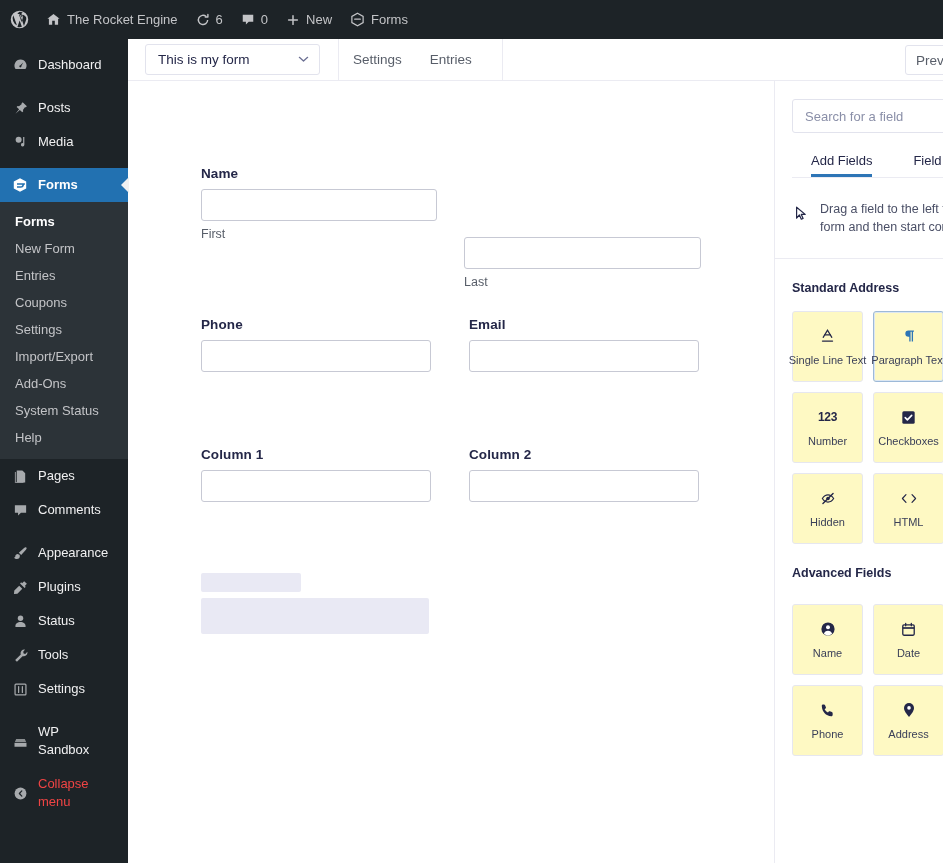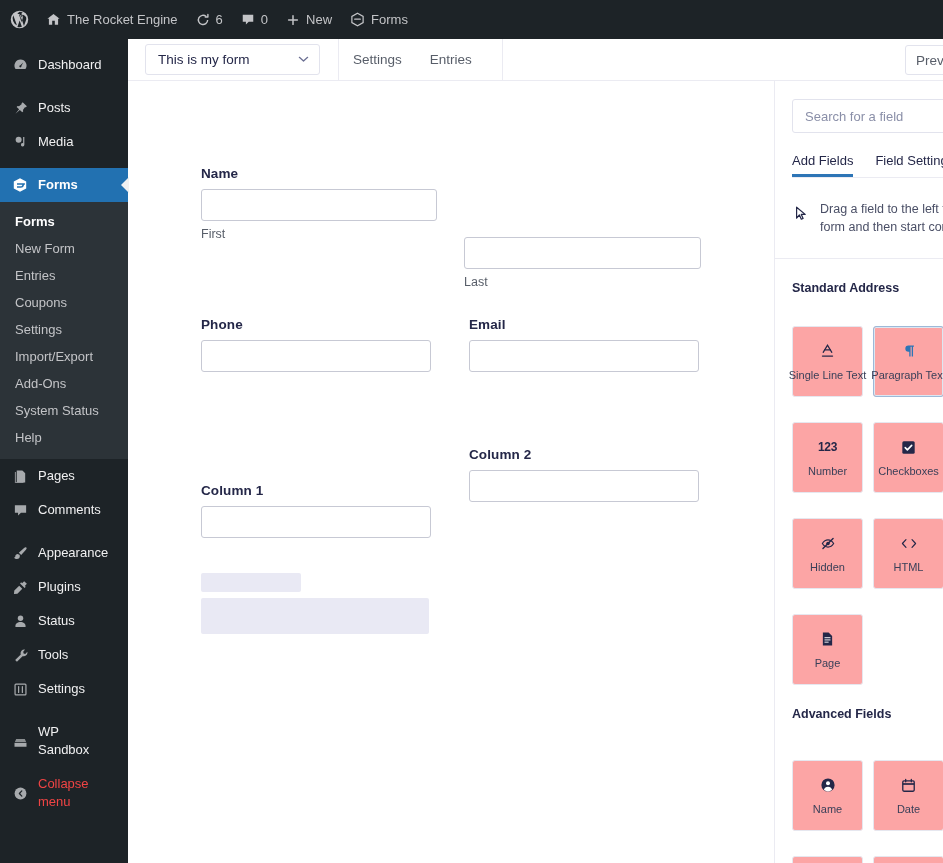--- a/index.html
+++ b/index.html
@@ -151,20 +151,21 @@
   }
   #panel-tabs {
     display: flex; margin: 20px 0 0 17px; gap: 22px;
     border-bottom: 1px solid #ebebf2;
     width: 400px;
   }
   .ptab {
     font-size: 13px; color: #242748;
     padding-bottom: 9px;
     white-space: nowrap;
+    margin-left: 19px;
   }
   .ptab.active {
     color: #242748; font-weight: 400;
     box-shadow: inset 0 -3px 0 0 #2d75b6;
   }
   #drag-hint {
     display: flex; gap: 11px; align-items: flex-start;
     padding: 22px 0 22px 20px;
     border-bottom: 1px solid #ebebf2;
     width: 400px;
@@ -178,23 +179,23 @@
     font-size: 12.5px; font-weight: 700; color: #242748;
     padding: 22px 0 0 17px;
   }
   .fgrid {
     display: grid; grid-template-columns: 71px 71px;
     gap: 10px; padding: 16px 0 0 17px; width: 400px;
   }
   .fbtn {
     height: 71px;
     border: 1px solid #e6e7ef; border-radius: 3px;
-    background: #fca5a5;
+    background: #fef9c3;
     display: flex; flex-direction: column;
-    align-items: center; justify-content: center; gap: 9px; margin-top: 15px;
+    align-items: center; justify-content: center; gap: 9px;
   }
   .fbtn .fb-ico { color: #242748; height: 17px; display: flex; align-items: center; }
   .fbtn .fb-lbl { font-size: 11px; color: #3b4059; white-space: nowrap; }
   .fbtn.hl { border-color: #9db9d8; box-shadow: 0 0 0 1px #dce7f2 inset; }
   .fbtn.hl .fb-ico { color: #2d75b6; }
   .num-ico { font-size: 12px; font-weight: 700; color: #242748; letter-spacing: -.3px; }
 </style>
 </head>
 <body>
 
@@ -436,21 +437,21 @@
   <div class="fld" style="left:73px; top:236px; width:230px;">
     <div class="fld-label">Phone</div>
     <div class="fld-input"></div>
   </div>
 
   <div class="fld" style="left:341px; top:236px; width:230px;">
     <div class="fld-label">Email</div>
     <div class="fld-input"></div>
   </div>
 
-  <div class="fld" style="left:73px; top:366px; width:230px;margin-top:36px;">
+  <div class="fld" style="left:73px; top:366px; width:230px;">
     <div class="fld-label">Column 1</div>
     <div class="fld-input"></div>
   </div>
 
   <div class="fld" style="left:341px; top:366px; width:230px;">
     <div class="fld-label">Column 2</div>
     <div class="fld-input"></div>
   </div>
 
   <div id="drop-ph">
@@ -525,29 +526,20 @@
       <span class="fb-lbl">Hidden</span>
     </div>
     <div class="fbtn">
       <span class="fb-ico">
         <svg width="16" height="13" viewBox="0 0 18 12" fill="none" stroke="currentColor" stroke-width="1.3" stroke-linecap="round" stroke-linejoin="round">
             <path d="M5.6 1.6 1.6 6l4 4.4M12.4 1.6 16.4 6l-4 4.4"></path>
           </svg>
       </span>
       <span class="fb-lbl">HTML</span>
     </div>
-    <div class="fbtn">
-      <span class="fb-ico">
-        <svg width="13" height="16" viewBox="0 0 14 16" fill="currentColor">
-            <path d="M2 1h6.2L12 4.8V15H2V1Z"></path>
-            <path d="M4.2 6.6h5.6M4.2 9h5.6M4.2 11.4h3.6" stroke="#fff" stroke-width="1" stroke-linecap="round"></path>
-          </svg>
-      </span>
-      <span class="fb-lbl">Page</span>
-    </div>
   </div>
 
   <div class="sect-title">Advanced Fields</div>
 
   <div class="fgrid" style="padding-top:24px">
     <div class="fbtn">
       <span class="fb-ico">
         <svg width="16" height="16" viewBox="0 0 16 16" fill="currentColor">
             <circle cx="8" cy="8" r="6.6"></circle>
             <circle cx="8" cy="6.2" r="2" fill="#fff"></circle>

